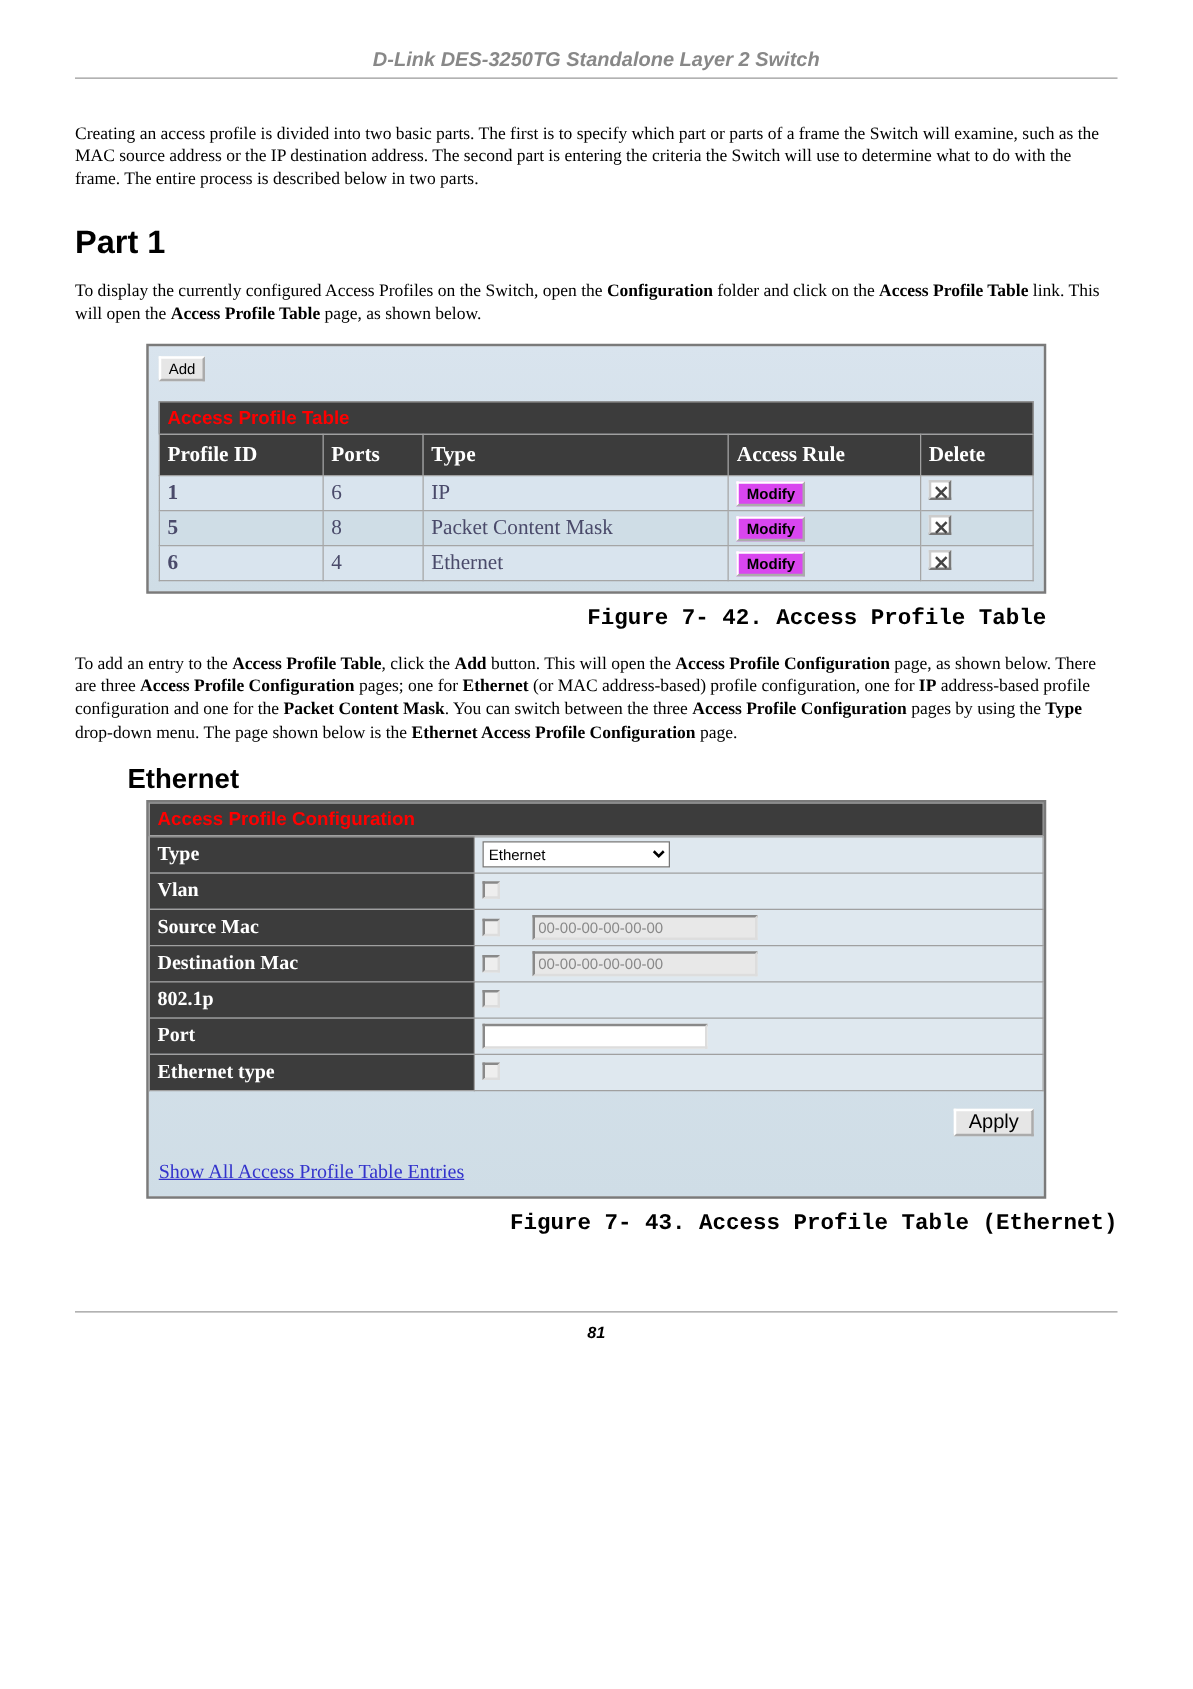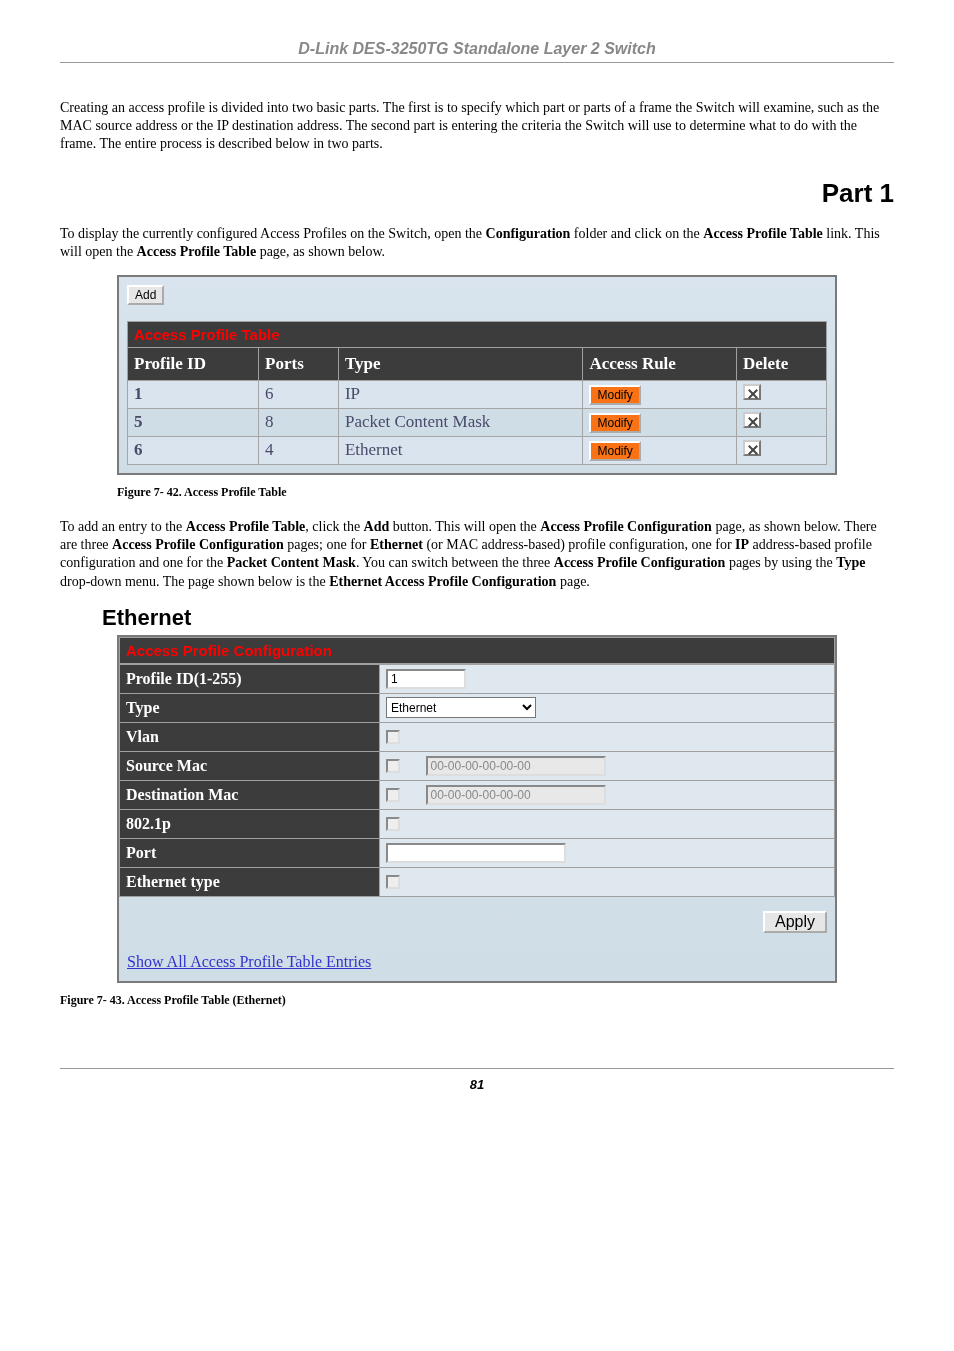--- a/index.html
+++ b/index.html
@@ -25,36 +25,35 @@
   }
   .intro-para {
     line-height: 1.3;
     margin-bottom: 24px;
   }
   h1.part {
     font-family: Arial, Helvetica, sans-serif;
     font-size: 26px;
     font-weight: bold;
     margin-bottom: 16px;
-    text-align: right;
   }
   .body-para {
     line-height: 1.3;
     margin-bottom: 14px;
   }
   .bold { font-weight: bold; text-align: right; }
   .figure-wrap {
     margin: 0 auto;
     width: 720px;
   }
   .fig-caption {
-    text-align: left;
-    font-family: Liberation Serif, serif;
-    font-weight: bold;
-    font-size: 12px;
+    text-align: right;
+    font-family: Liberation Mono, monospace;
+    font-weight: bold;
+    font-size: 18px;
     margin: 10px 0 18px 0;
   }
   h2.ethernet {
     font-family: Arial, Helvetica, sans-serif;
     font-size: 22px;
     font-weight: bold;
     margin: 14px 0 4px 42px;
   }
   .footer-area {
     margin-top: 60px;
@@ -115,25 +114,26 @@
     font-size: 17px;
     color: #4a4a6a;
     vertical-align: middle;
     height: 28px;
   }
   table.apt tr.r0 td { background: #d9e4ee; }
   table.apt tr.r1 td { background: #cfdde6; }
   .bold-cell { font-weight: bold; color: #3a3a6a; }
   .modify-btn {
     font-family: "MS Sans Serif", Tahoma, sans-serif;
-    background: #f97316;
+    background: #d946ef;
     border: 2px outset #fff;
     padding: 1px 6px;
     font-size: 12px;
     cursor: pointer;
+    font-weight: bold;
   }
   .delete-x {
     display: inline-block;
     width: 18px; height: 16px;
     border: 2px outset #ccc;
     background: #fff;
     cursor: pointer;
     position: relative;
   }
   .delete-x::before, .delete-x::after {
@@ -290,26 +290,20 @@
 <p class="body-para">
   <span>To add an entry to the </span><span class="bold">Access Profile Table</span><span>, click the </span><span class="bold">Add</span><span> button. This will open the </span><span class="bold">Access Profile Configuration</span><span> page, as shown below. There are three </span><span class="bold">Access Profile Configuration</span><span> pages; one for </span><span class="bold">Ethernet</span><span> (or MAC address-based) profile configuration, one for </span><span class="bold">IP</span><span> address-based profile configuration and one for the </span><span class="bold">Packet Content Mask</span><span>. You can switch between the three </span><span class="bold">Access Profile Configuration</span><span> pages by using the </span><span class="bold">Type</span><span> drop-down menu. The page shown below is the </span><span class="bold">Ethernet Access Profile Configuration</span><span> page.</span>
 </p>
 
 <h2 class="ethernet">Ethernet</h2>
 
 <div class="figure2">
   <div class="apc-caption">Access Profile Configuration</div>
   <table class="apc">
     <tbody>
-        <tr>
-      <td class="label">Profile ID(1-255)</td>
-      <td class="val">
-        <input class="txt-input" style="width: 80px;" value="1">
-      </td>
-    </tr>
     <tr>
       <td class="label">Type</td>
       <td class="val">
         <select class="sel-input" style="width:150px">
           <option>Ethernet</option>
         </select>
       </td>
     </tr>
     <tr>
       <td class="label">Vlan</td>

